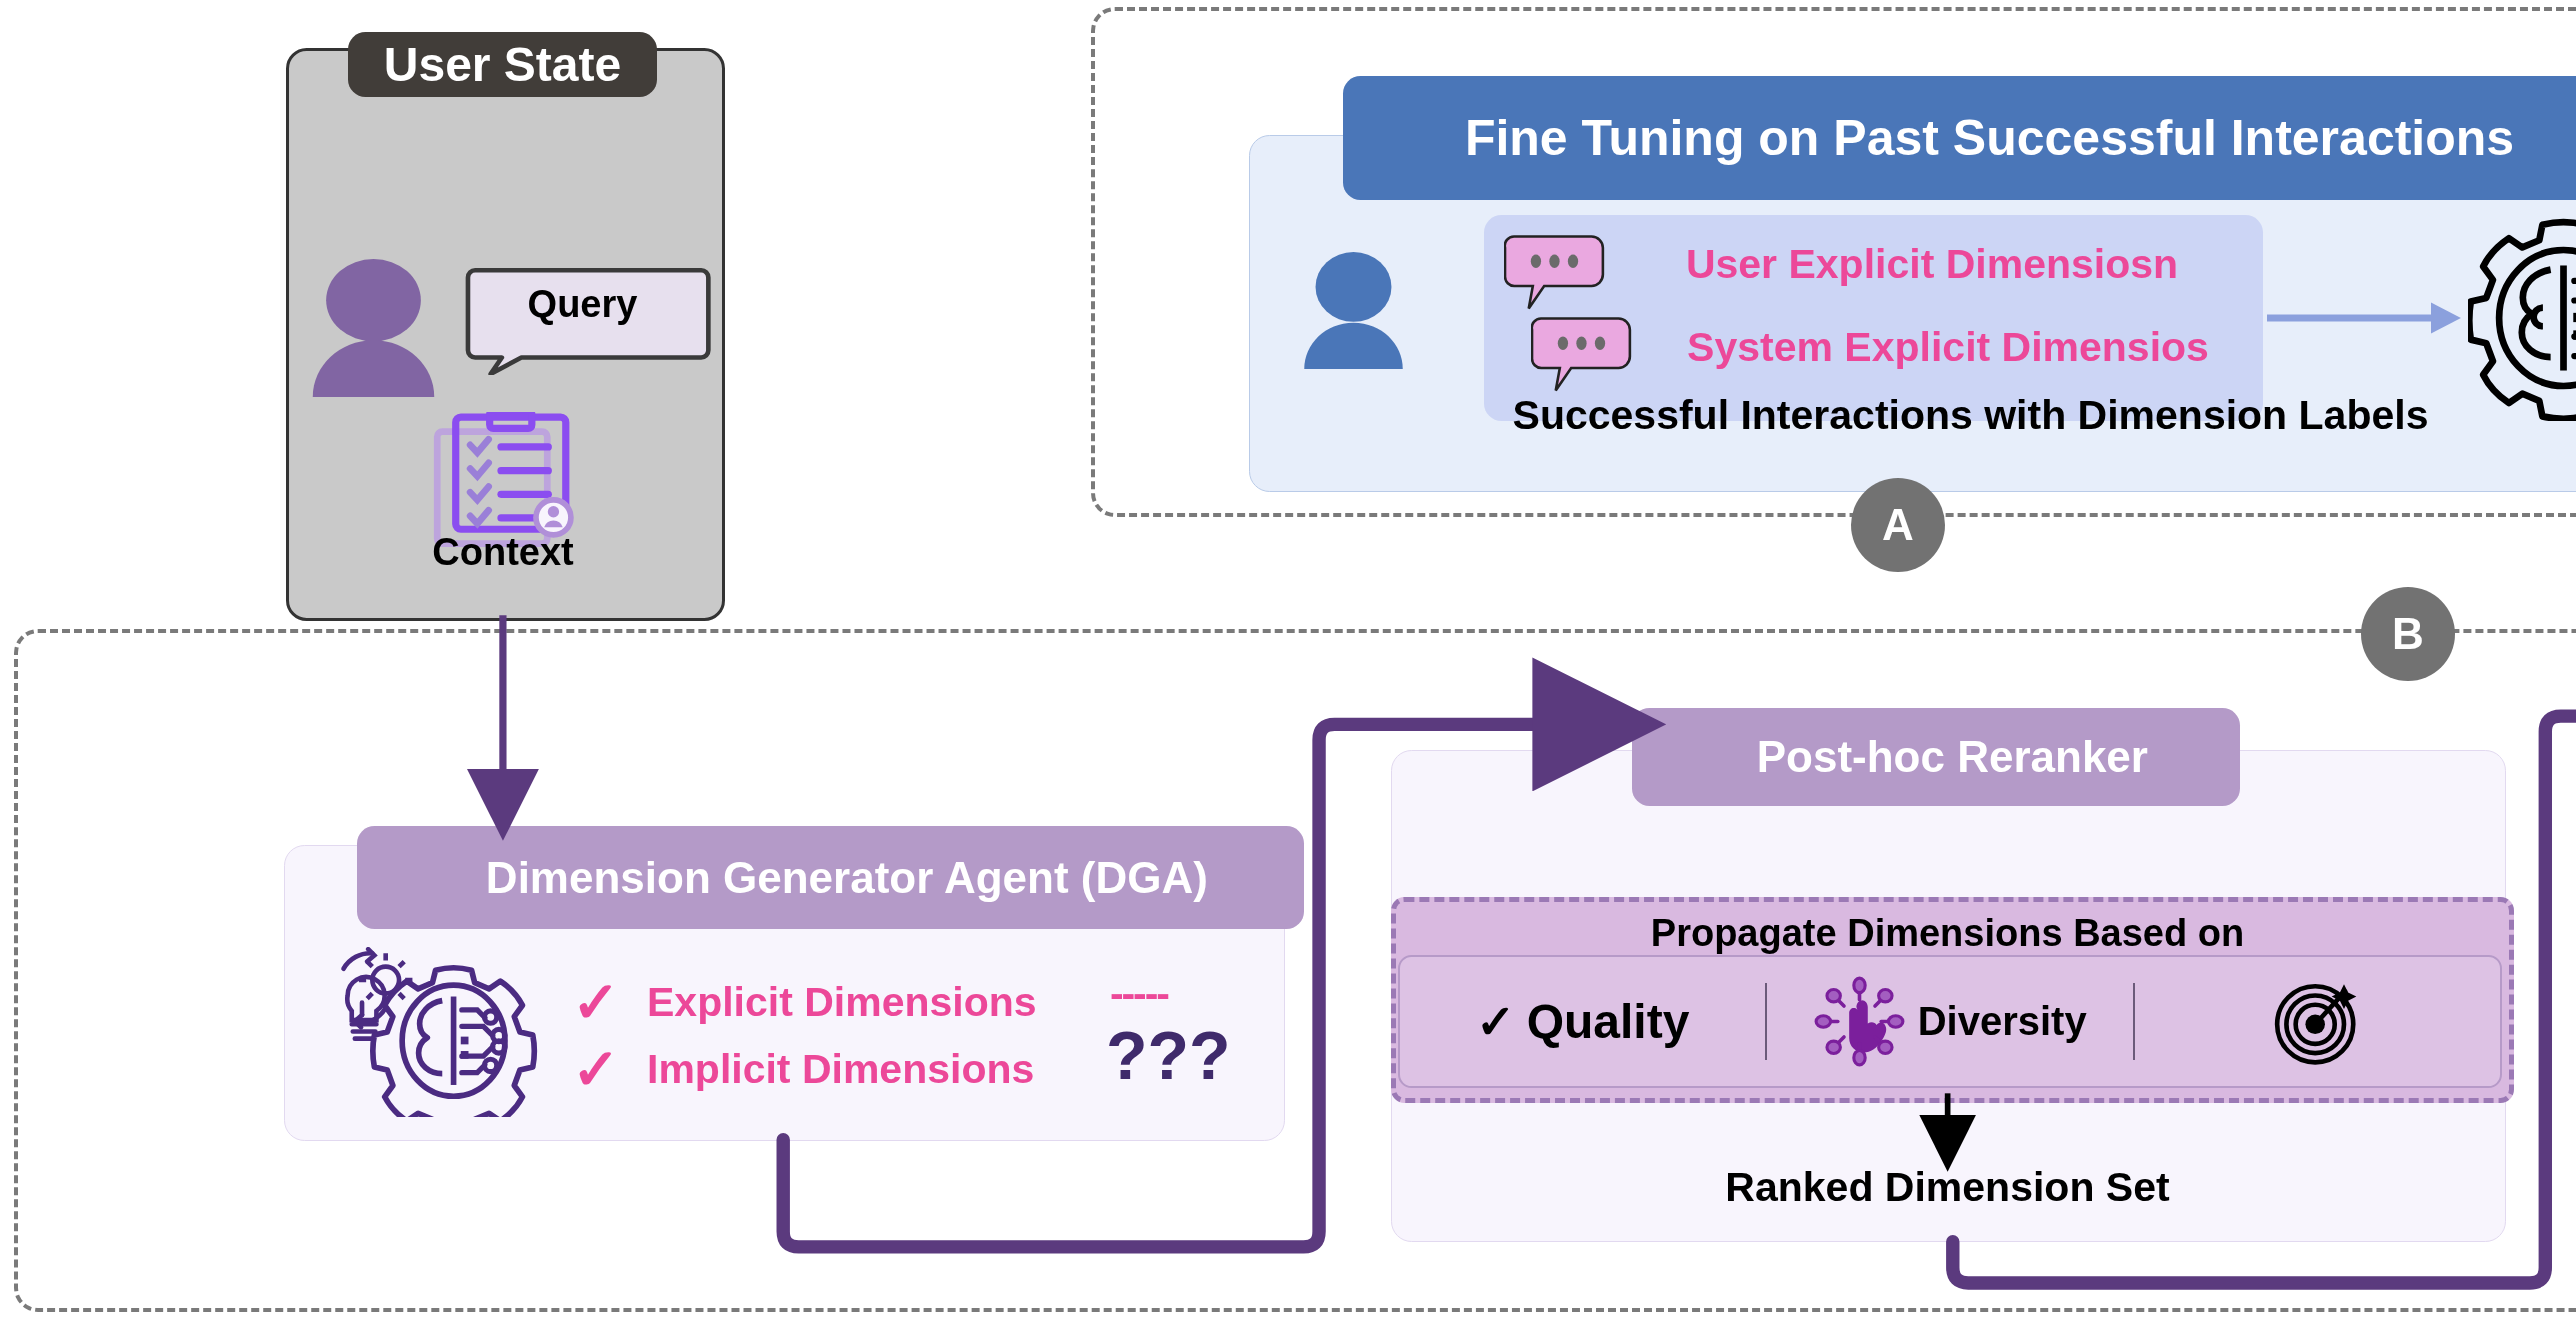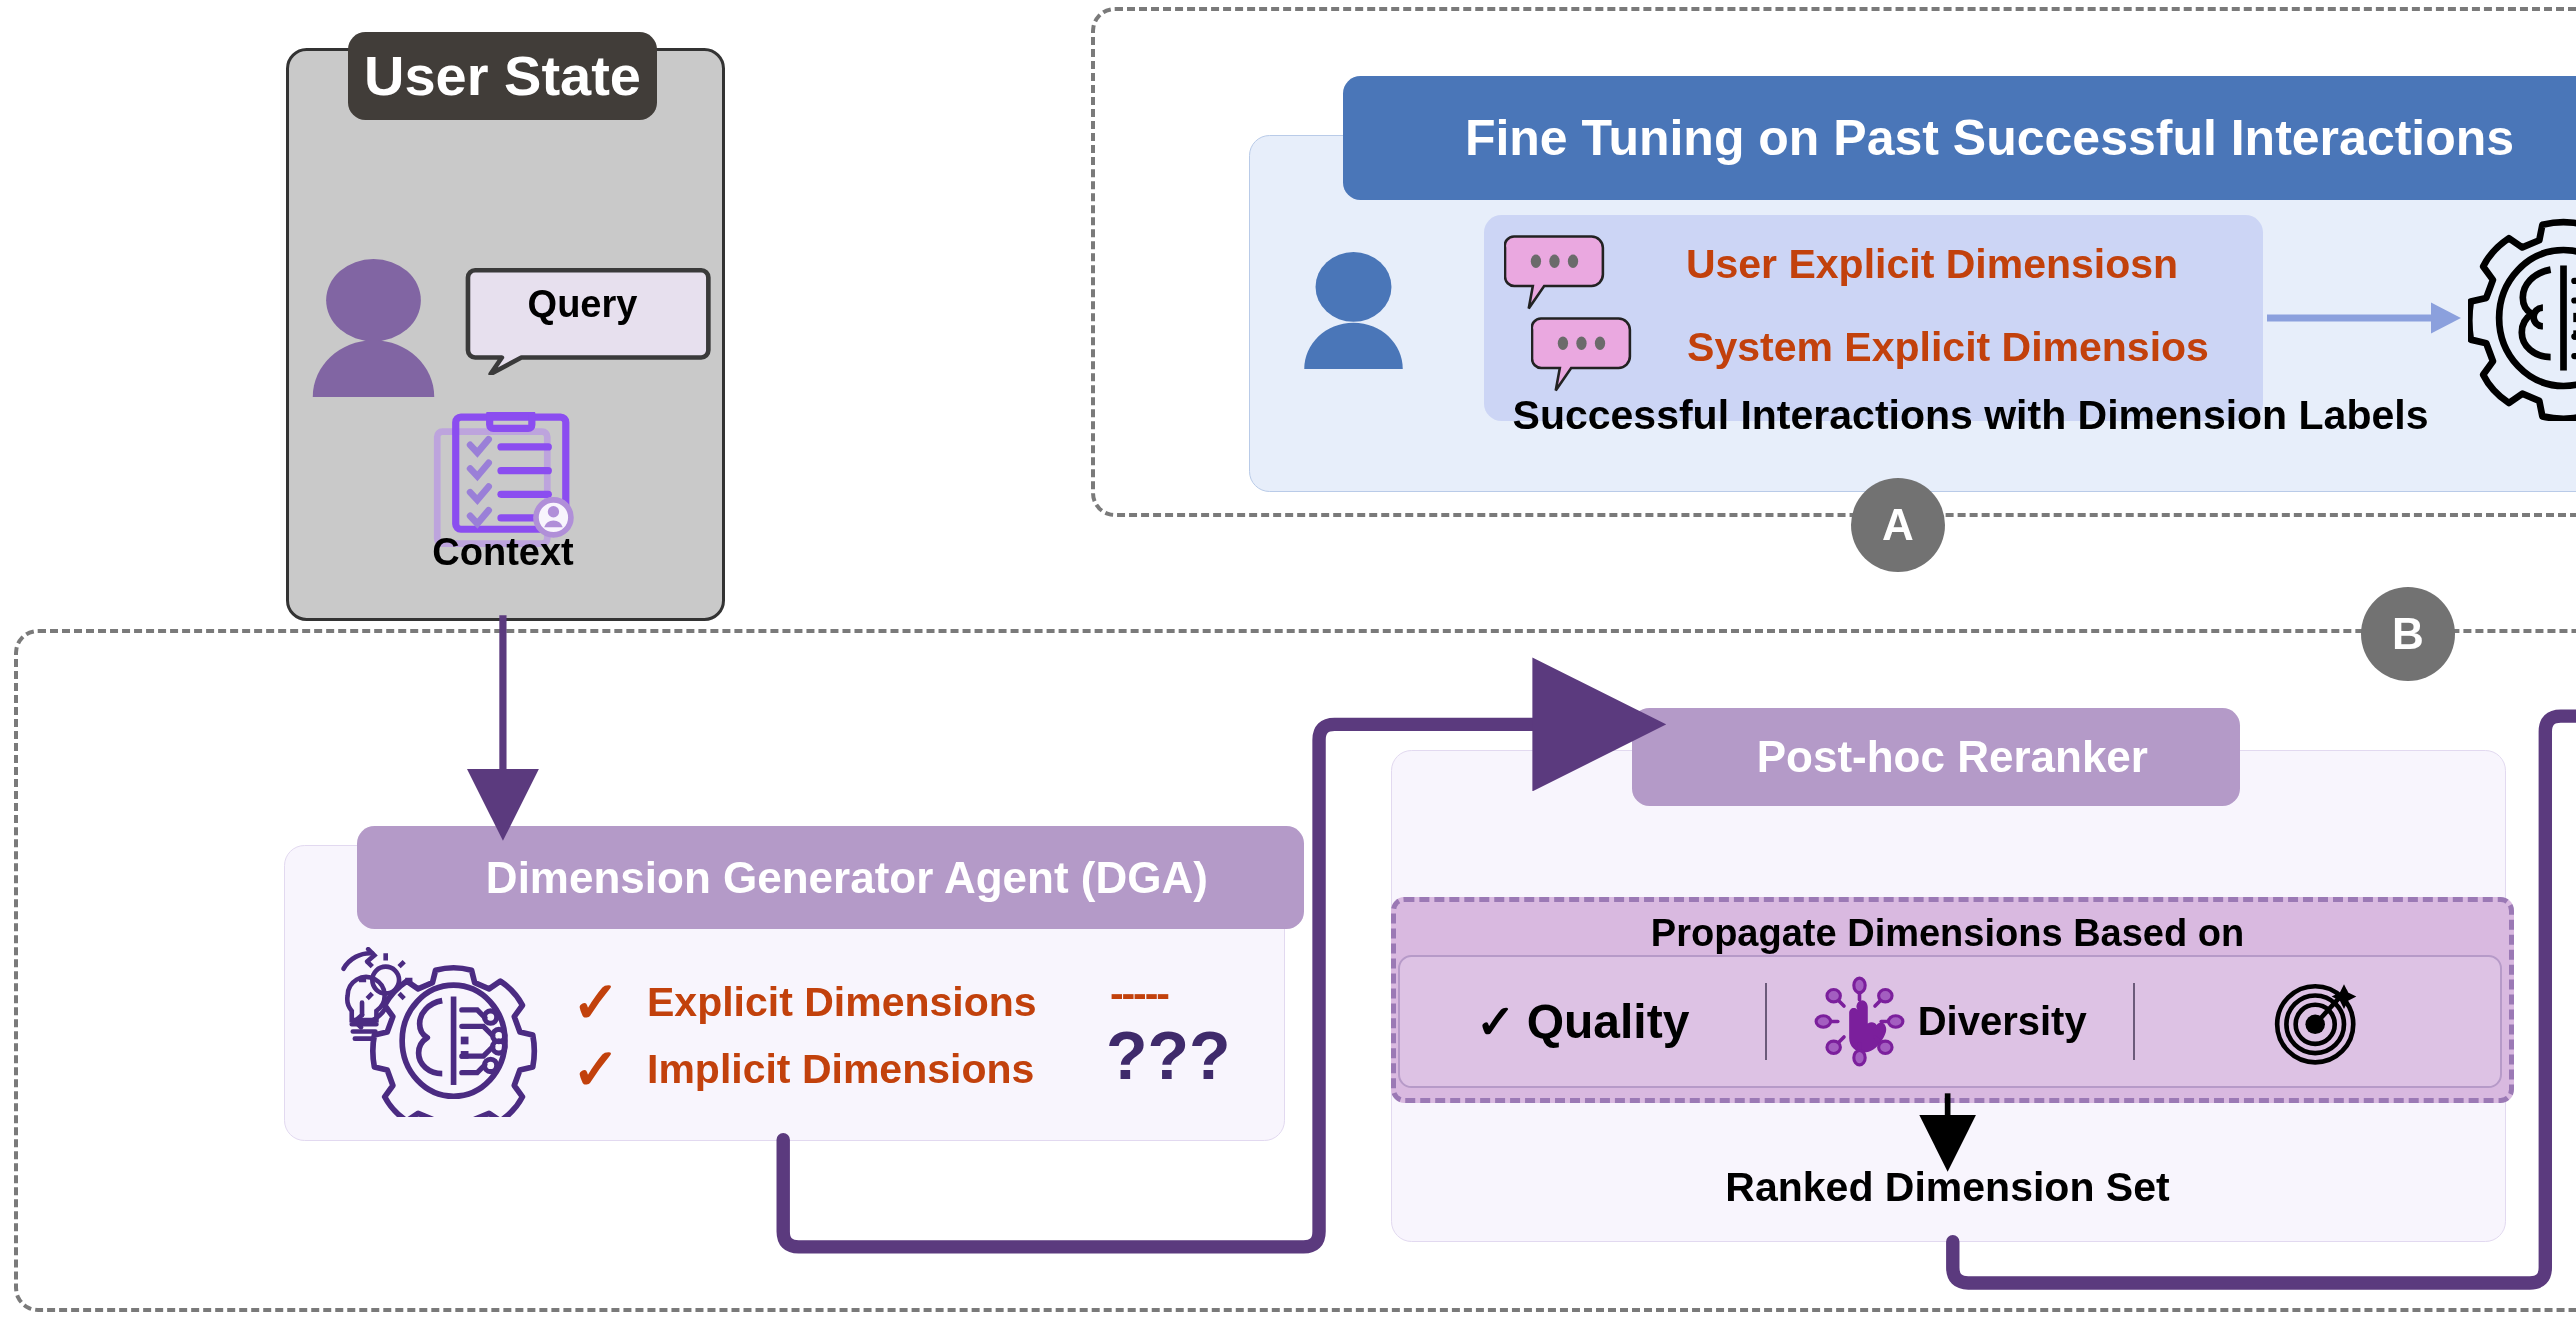--- a/index.html
+++ b/index.html
@@ -20,21 +20,21 @@
   .pill-dark{background:#413d39;}
   .pill-blue{background:#4a76b8;}
   .pill-purple{background:#b49ac8;padding-left:44px;}
 
   
   .panel-blue{position:absolute;background:#e7eefa;border:1.5px solid #b9cbe8;border-radius:20.6px;}
   .panel-lav{position:absolute;background:#f8f5fd;border:1.5px solid #e2d9f0;border-radius:20.6px;}
 
   .inner-chip{position:absolute;background:#ccd5f5;border-radius:17.5px;}
 
-  .txt{position:absolute;font-weight:bold;color:#c2410c;}
+  .txt{position:absolute;font-weight:bold;color:#ec4899;}
   .txt-c{position:absolute;font-weight:bold;color:#000;text-align:center;}
 
   
   .ovl{position:absolute;left:0;top:0;width:3683px;height:1336px;pointer-events:none;}
 
   
   .badge{position:absolute;border-radius:50%;background:#727272;color:#fff;
          display:flex;align-items:center;justify-content:center;
          font-weight:bold;font-size:44px;}
 
@@ -47,21 +47,21 @@
 </style>
 </head>
 <body>
 
 <div class="dashed-box" style="left:1091px;top:7.2px;width:1701px;height:502px;"></div>
 
 <div class="dashed-box" style="left:14.4px;top:629px;width:3653px;height:675px;"></div>
 
 <div class="grey-card" style="left:286px;top:48px;width:433px;height:567px;"></div>
 
-<div class="pill pill-dark" style="left:348px;top:32px;width:309px;height:88px;font-size:56px;">User State</div>
+<div class="pill pill-dark" style="left:348px;top:32px;width:309px;height:65px;font-size:48px;">User State</div>
 
 <svg class="abs" style="left:309px;top:258px;width:129px;height:139px;" viewBox="0 0 250 270">
   <ellipse cx="125" cy="82" rx="92" ry="80" fill="#8165a3"></ellipse>
   <path d="M125 160c-66 0-118 50-118 110h236c0-60-52-110-118-110z" fill="#8165a3"></path>
 </svg>
 
 <svg class="abs" style="left:453px;top:262px;width:258px;height:113px;" viewBox="0 0 500 220">
   <path d="M42 16h440a14 14 0 0 1 14 14v142a14 14 0 0 1-14 14H132l-60 32 22-32H42a14 14 0 0 1-14-14V30a14 14 0 0 1 14-14z" fill="#e7e0ee" stroke="#3a3a3a" stroke-width="9" stroke-linejoin="round"></path>
 </svg>
 <div class="txt-c" style="left:464px;top:283px;width:237px;font-size:38px;">Query</div>

